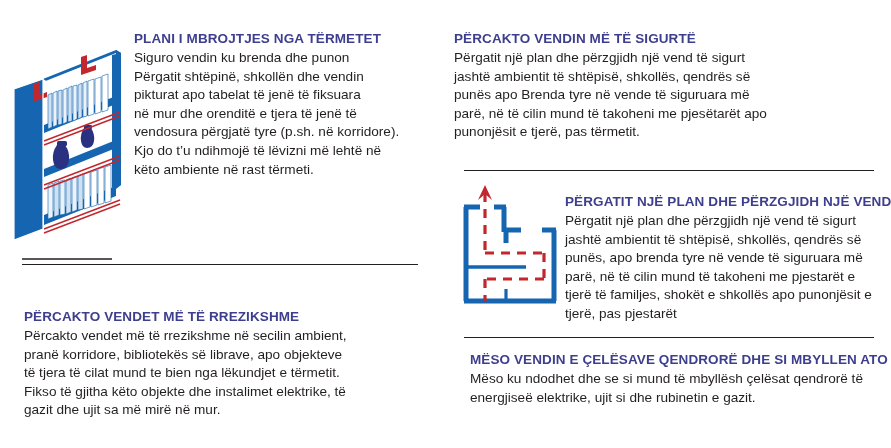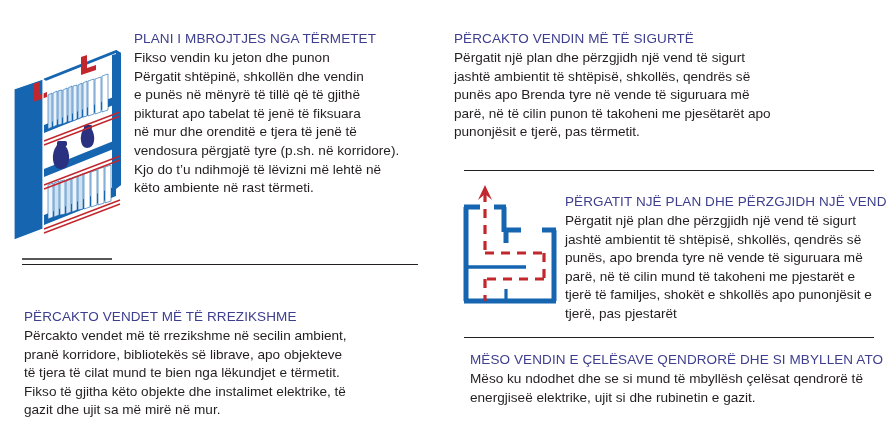--- a/index.html
+++ b/index.html
@@ -20,21 +20,21 @@
     position: relative;
     width: 891px;
     height: 448px;
     background: #ffffff;
   }
 
   
   .sec-title {
     color: #3e3e8e;
     font-family: "Liberation Sans", sans-serif;
-    font-weight: normal;
+    font-weight: bold;
     font-size: 13.5px;
     letter-spacing: 0.1px;
     line-height: 16px;
     margin: 0 0 2px 0;
     white-space: nowrap;
   }
   .sec-body {
     color: #231f20;
     font-family: "Liberation Sans", sans-serif;
     font-size: 13.6px;
@@ -144,23 +144,22 @@
 
       <polyline points="6,56 35,46 35,196 6,207 6,56" fill="none" stroke="#ffffff" stroke-width="1.2"></polyline>
 
       <line x1="14" y1="226" x2="104" y2="226" stroke="#231f20" stroke-width="1.4"></line>
     </svg>
   </div>
 
   <div class="block" id="blk-tl">
     <h2 class="sec-title">PLANI I MBROJTJES NGA TËRMETET</h2>
     <p class="sec-body">
-      <span class="ln">Fikso vendin ku jeton dhe punon</span>
+      <span class="ln">Siguro vendin ku brenda dhe punon</span>
       <span class="ln">Përgatit  shtëpinë, shkollën dhe vendin</span>
-      <span class="ln">e punës në mënyrë të tillë që të gjithë</span>
       <span class="ln">pikturat apo tabelat të jenë të fiksuara</span>
       <span class="ln">në mur dhe orenditë  e tjera të jenë të</span>
       <span class="ln">vendosura përgjatë tyre (p.sh. në korridore).</span>
       <span class="ln">Kjo do t’u ndihmojë të lëvizni më lehtë në</span>
       <span class="ln">këto ambiente në rast tërmeti.</span>
     </p>
   </div>
 
   <div class="divider" id="div-left"></div>
 
@@ -174,21 +173,21 @@
       <span class="ln">gazit dhe ujit sa më mirë në mur.</span>
     </p>
   </div>
 
   <div class="block" id="blk-tr">
     <h2 class="sec-title">PËRCAKTO VENDIN MË TË SIGURTË</h2>
     <p class="sec-body">
       <span class="ln">Përgatit një plan dhe përzgjidh një vend të sigurt</span>
       <span class="ln">jashtë ambientit të shtëpisë, shkollës, qendrës së</span>
       <span class="ln">punës apo Brenda tyre në vende të siguruara më</span>
-      <span class="ln">parë, në të cilin punon të takoheni me pjesëtarët apo</span>
+      <span class="ln">parë, në të cilin mund të takoheni me pjesëtarët apo</span>
       <span class="ln">punonjësit e tjerë, pas tërmetit.</span>
     </p>
   </div>
 
   <div class="divider" id="div-right1"></div>
 
   <div id="plan-art">
     <svg width="104" height="146" viewBox="0 0 104 146" xmlns="http://www.w3.org/2000/svg">
       <g stroke="#1565b0" stroke-width="5" fill="none" stroke-linecap="butt">
 

